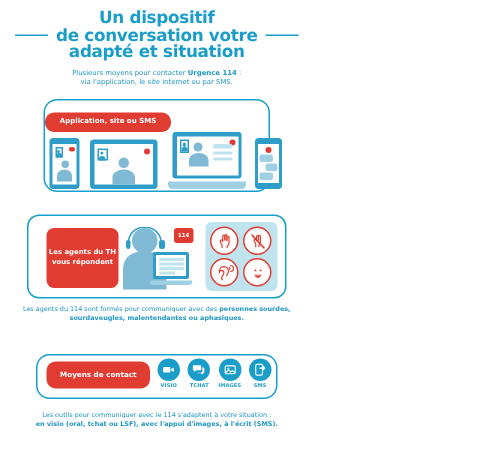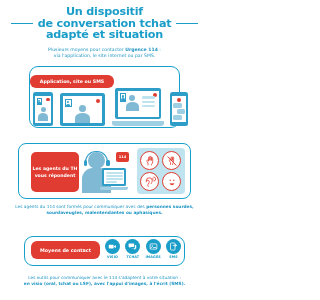--- a/index.html
+++ b/index.html
@@ -125,21 +125,21 @@
 </style>
 </head>
 <body>
 
 <div class="page">
 
   <div class="title-block">
     <div class="title-line">Un dispositif</div>
     <div class="title-row">
       <span class="rule"></span>
-      <span class="title-line">de conversation tchat</span>
+      <span class="title-line">de conversation votre</span>
       <span class="rule"></span>
     </div>
     <div class="title-line">adapté et situation</div>
   </div>
 
   <div class="subtitle">
     <span>Plusieurs moyens pour contacter </span><b>Urgence 114</b><span> :</span><br>
     <span>via l'application, le site internet ou par SMS.</span>
   </div>
 

